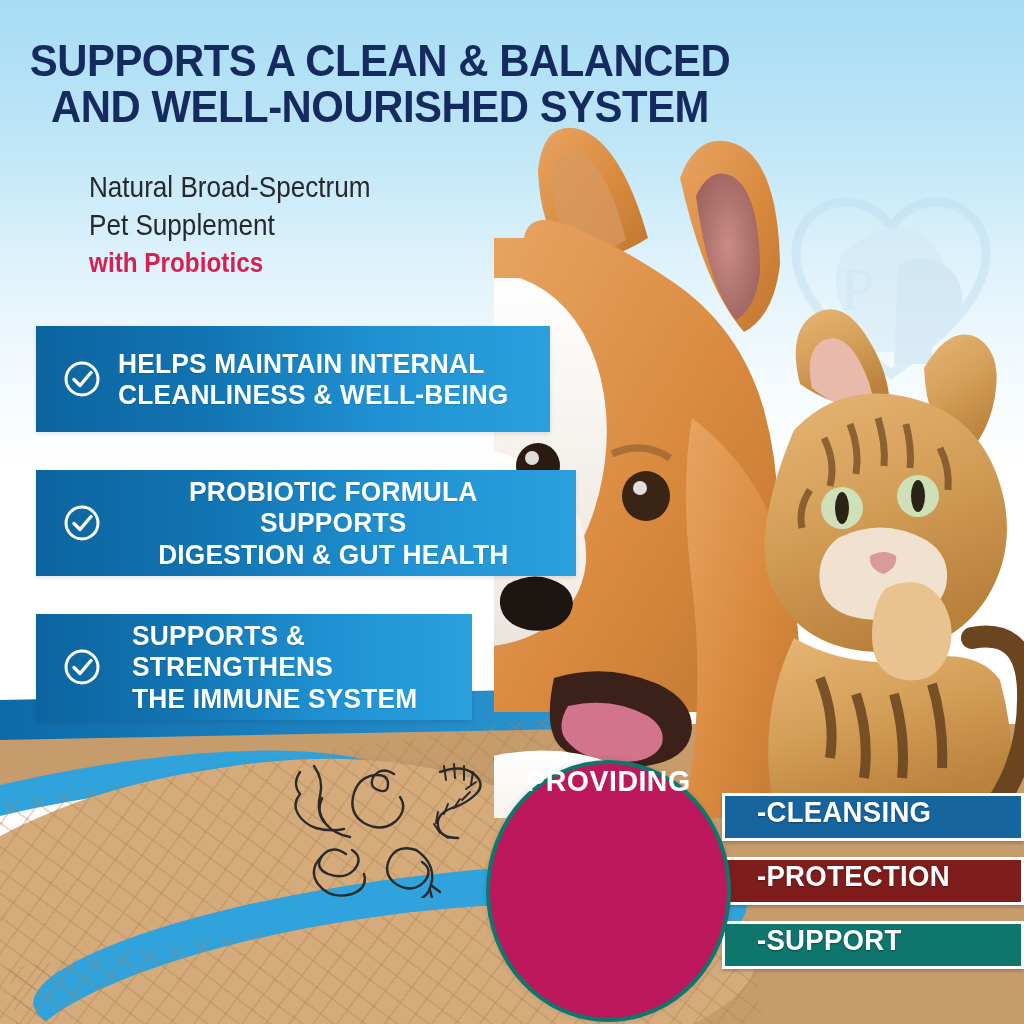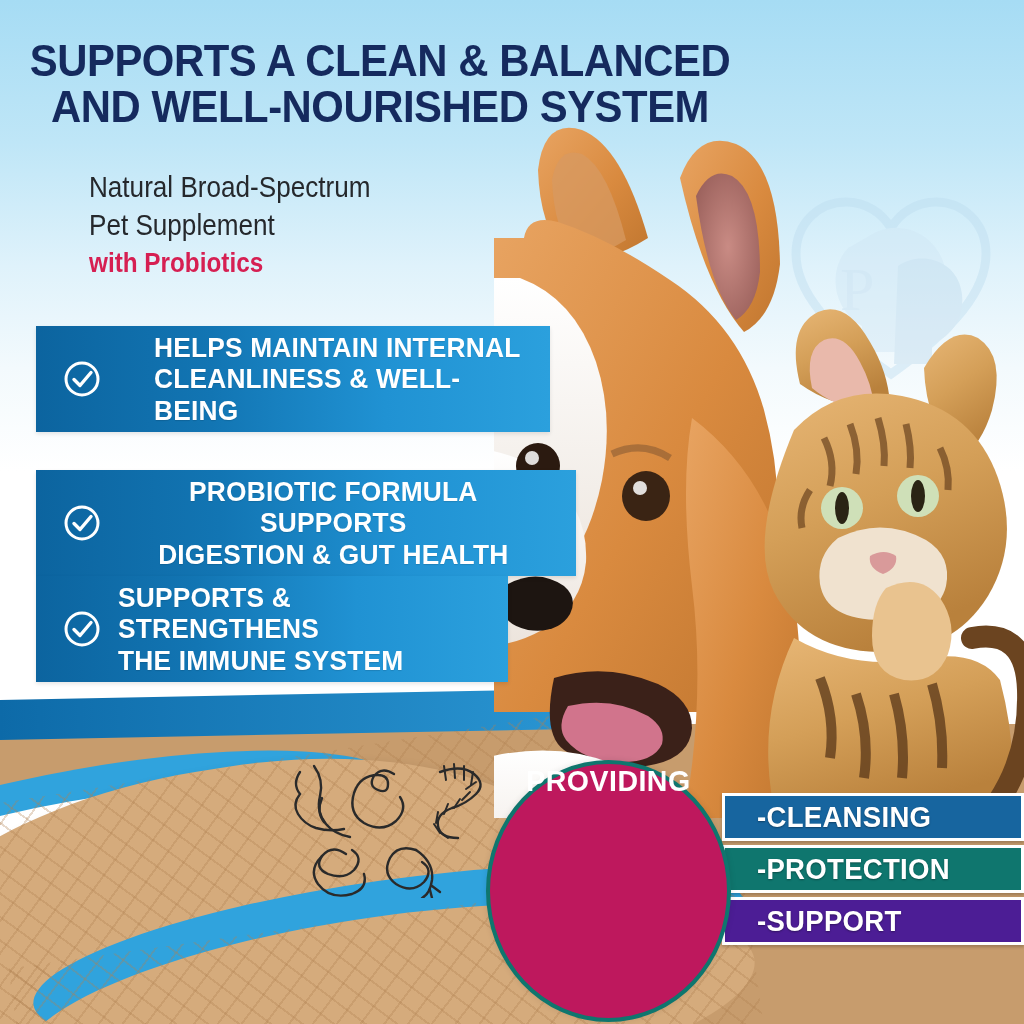--- a/index.html
+++ b/index.html
@@ -101,23 +101,23 @@
 
   
   .features{position:absolute;left:0;top:326px;width:1024px;z-index:5;}
   .feat{
     position:relative;
     height:106px;
     background:linear-gradient(90deg,#0c649f 0%, #1275b3 34%, #2092d3 68%, #2ba0dd 100%);
     display:flex;align-items:center;
     box-shadow:0 2px 4px rgba(0,0,0,.10);
   }
-  .feat.f1{margin-left:36px;width:514px;gap:36px;}
+  .feat.f1{margin-left:36px;width:514px;}
   .feat.f2{margin-left:36px;width:540px;margin-top:38px;text-align:center;}
-  .feat.f3{margin-left:36px;width:472px;}
+  .feat.f3{margin-left:36px;width:436px;margin-top:38px;gap:14px;}
   .feat .chk{flex:0 0 auto;margin-left:26px;margin-right:16px;width:40px;height:40px;}
   .feat .ftext{
     color:#ffffff;font-weight:bold;font-size:28px;line-height:1.12;
     letter-spacing:.2px;
     transform:scaleX(.94);transform-origin:left center;
     white-space:pre-line;
     text-shadow:0 1px 1px rgba(0,0,0,.12);
   }
 
   
@@ -135,23 +135,23 @@
     box-shadow:0 0 6px rgba(0,0,0,.10);
   }
   .providing .ptxt{
     color:#ffffff;font-weight:bold;font-size:30px;letter-spacing:.5px;
     transform:scaleX(.95);
   }
 
   
   .benefits{position:absolute;left:722px;top:793px;width:302px;z-index:8;}
   .ben{
-    height:48px;display:flex;align-items:center;
+    height:48px;display:flex;
     border:3px solid #ffffff;box-sizing:border-box;
-    margin-bottom:4px;
+    margin-bottom:16px;
     box-shadow:0 2px 3px rgba(0,0,0,.22);
   }
   .ben .btxt{
     color:#ffffff;font-weight:bold;font-size:29px;letter-spacing:.3px;
     margin-left:32px;transform:scaleX(.95);transform-origin:left center;
     text-shadow:0 1px 2px rgba(0,0,0,.35);
     white-space:nowrap;
   }
 </style>
 </head>
@@ -351,21 +351,21 @@
   </svg>
 
   <div class="providing">
     <span class="ptxt">PROVIDING</span>
   </div>
 
   <div class="benefits">
     <div class="ben" style="background:#17659f">
       <span class="btxt">-CLEANSING</span>
     </div>
+    <div class="ben" style="background:#7f1d1d">
+      <span class="btxt">-PROTECTION</span>
+    </div>
     <div class="ben" style="background:#0f766e">
-      <span class="btxt">-PROTECTION</span>
-    </div>
-    <div class="ben" style="background:#4c1d95">
       <span class="btxt">-SUPPORT</span>
     </div>
   </div>
 
 </div>
 
 </body></html>

